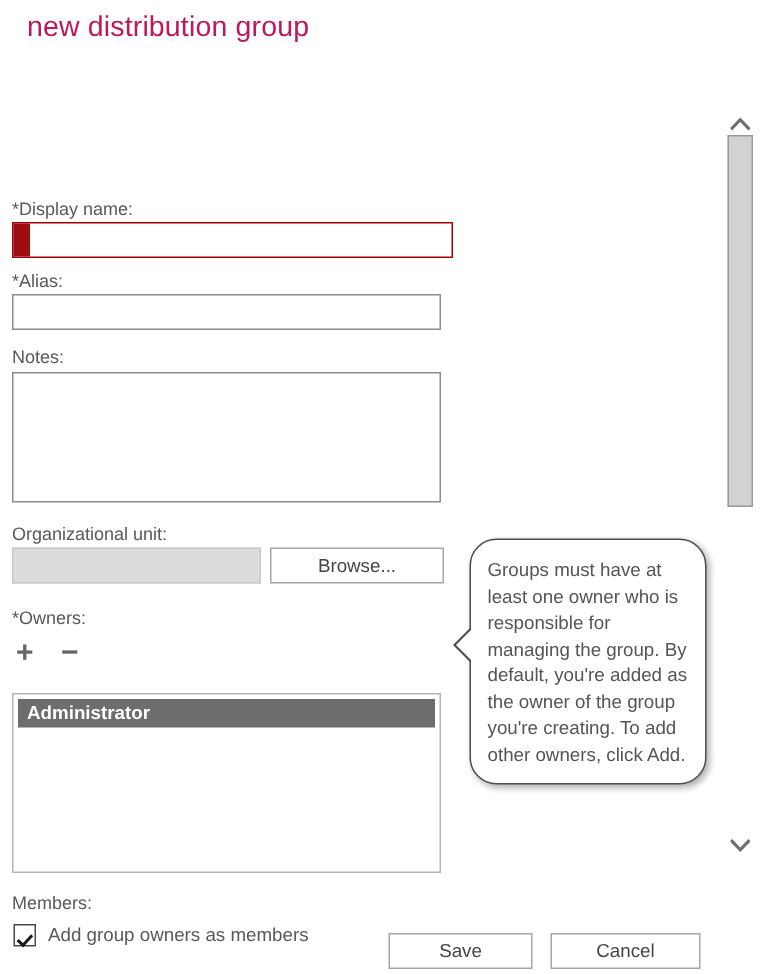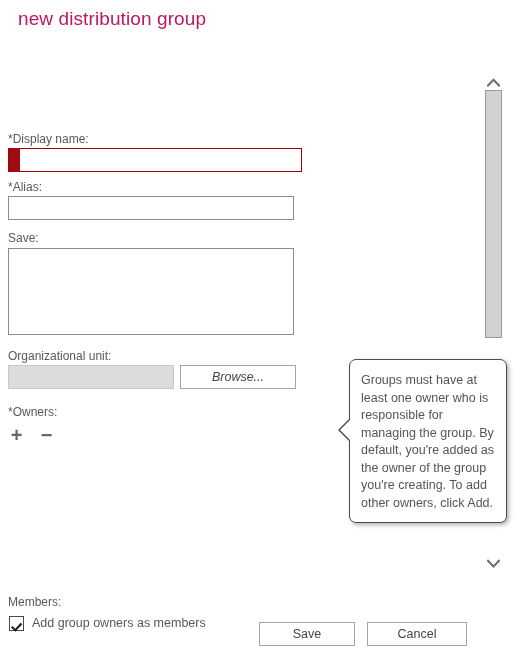--- a/index.html
+++ b/index.html
@@ -131,21 +131,20 @@
     text-align: center;
     line-height: 22px;
   }
 
   .btn-browse {
     position: absolute;
     left: 180px;
     top: 303px;
     width: 116px;
     height: 24px;
-    font-style: italic;
   }
 
   
   .owners-toolbar {
     position: absolute;
     left: 8px;
     top: 362px;
     height: 22px;
     display: flex;
     align-items: center;
@@ -262,24 +261,23 @@
 
   
   .callout {
     position: absolute;
     left: 313px;
     top: 359px;
     width: 158px;
     min-height: 158px;
     background: #ffffff;
     border: 1px solid #4d4d4d;
-    border-radius: 7px;
+    border-radius: 18px;
     box-shadow: 2px 2px 4px rgba(0,0,0,0.30);
     padding: 12px 11px 10px 11px;
-    margin-left: 36px;
   }
   .callout-text {
     font-size: 12.5px;
     line-height: 17.5px;
     color: #555555;
   }
   .callout-arrow-outer,
   .callout-arrow-inner {
     position: absolute;
     width: 0;
@@ -332,34 +330,37 @@
 
   <label class="field-label" style="left:8px; top:70px;">*Display name:</label>
   <div class="input-required" style="top:86px;">
     <span class="required-marker"></span>
     <input type="text" value="" style="">
   </div>
 
   <label class="field-label" style="left:8px; top:118px;">*Alias:</label>
   <input type="text" class="text-input" style="top: 134px;" value="">
 
-  <label class="field-label" style="left:8px; top:169px;">Save:</label>
+  <label class="field-label" style="left:8px; top:169px;">Notes:</label>
   <textarea class="text-area" style="top: 186px;"></textarea>
 
   <label class="field-label" style="left:8px; top:287px;">Organizational unit:</label>
   <input type="text" class="input-disabled" style="top: 303px;" disabled="" value="">
   <button class="btn btn-browse">Browse...</button>
 
   <label class="field-label" style="left:8px; top:343px;">*Owners:</label>
 
   <div class="owners-toolbar">
     <span class="icon-glyph">+</span>
     <span class="icon-glyph">−</span>
   </div>
 
+  <div class="list-box">
+    <div class="list-item selected">Administrator</div>
+  </div>
 
   <label class="field-label" style="left:8px; top:533px;">Members:</label>
 
   <div class="checkbox-row">
     <span class="checkbox-box checked"></span>
     <span class="checkbox-label">Add group owners as members</span>
   </div>
 </div>
 
 <div class="callout">

